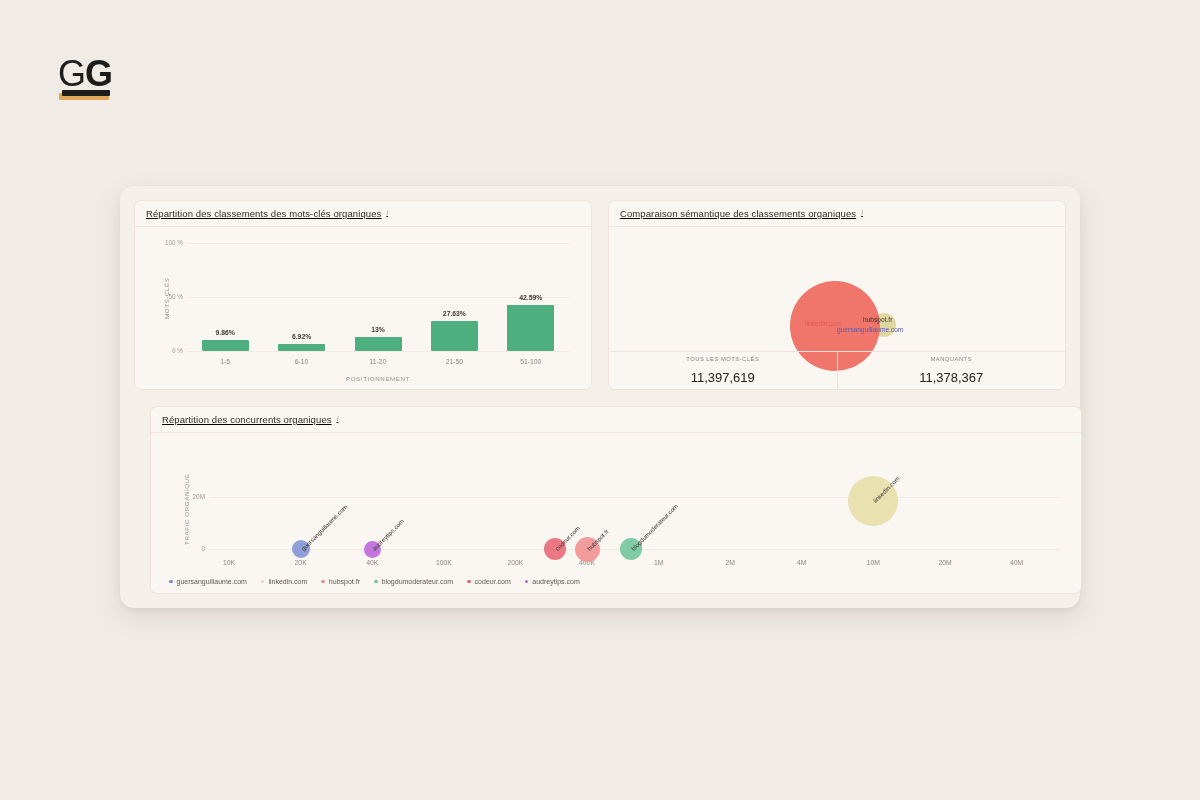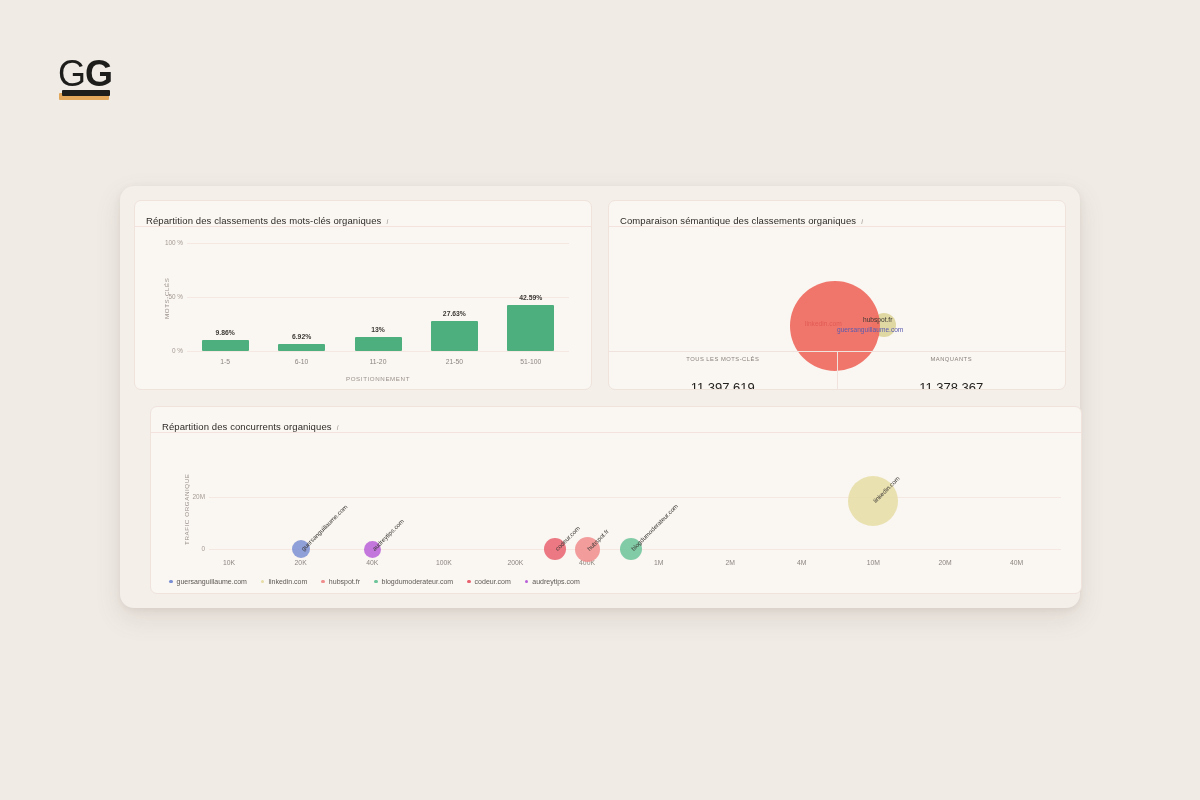--- a/index.html
+++ b/index.html
@@ -81,23 +81,24 @@
     border: 1px solid #efe3dc;
     border-radius: 7px;
     box-sizing: border-box;
     position: absolute;
     overflow: hidden;
   }
   .card-head {
     height: 26px;
     border-bottom: 1px solid #f3e2dd;
     display: flex;
-    align-items: flex-end;
+    align-items: center;
     padding: 0 0 0 11px;
     box-sizing: border-box;
+    text-decoration: underline;
   }
   .card-title {
     font-size: 9.5px;
     color: #2e2b29;
     letter-spacing: 0.1px;
     white-space: nowrap;
   }
   .info-icon {
     margin-left: 5px;
     font-size: 7.5px;
@@ -196,21 +197,21 @@
   .stat:last-child { border-right: none; }
   .stat-label {
     font-size: 5.8px;
     letter-spacing: 0.5px;
     color: #8a827c;
     text-transform: uppercase;
   }
   .stat-value {
     font-size: 13px;
     color: #24221f;
-    margin-top: 18px;
+    margin-top: 8px;
   }
 
   
   .bubble {
     position: absolute;
     border-radius: 50%;
   }
   .bubble-label {
     position: absolute;
     font-size: 6.2px;

